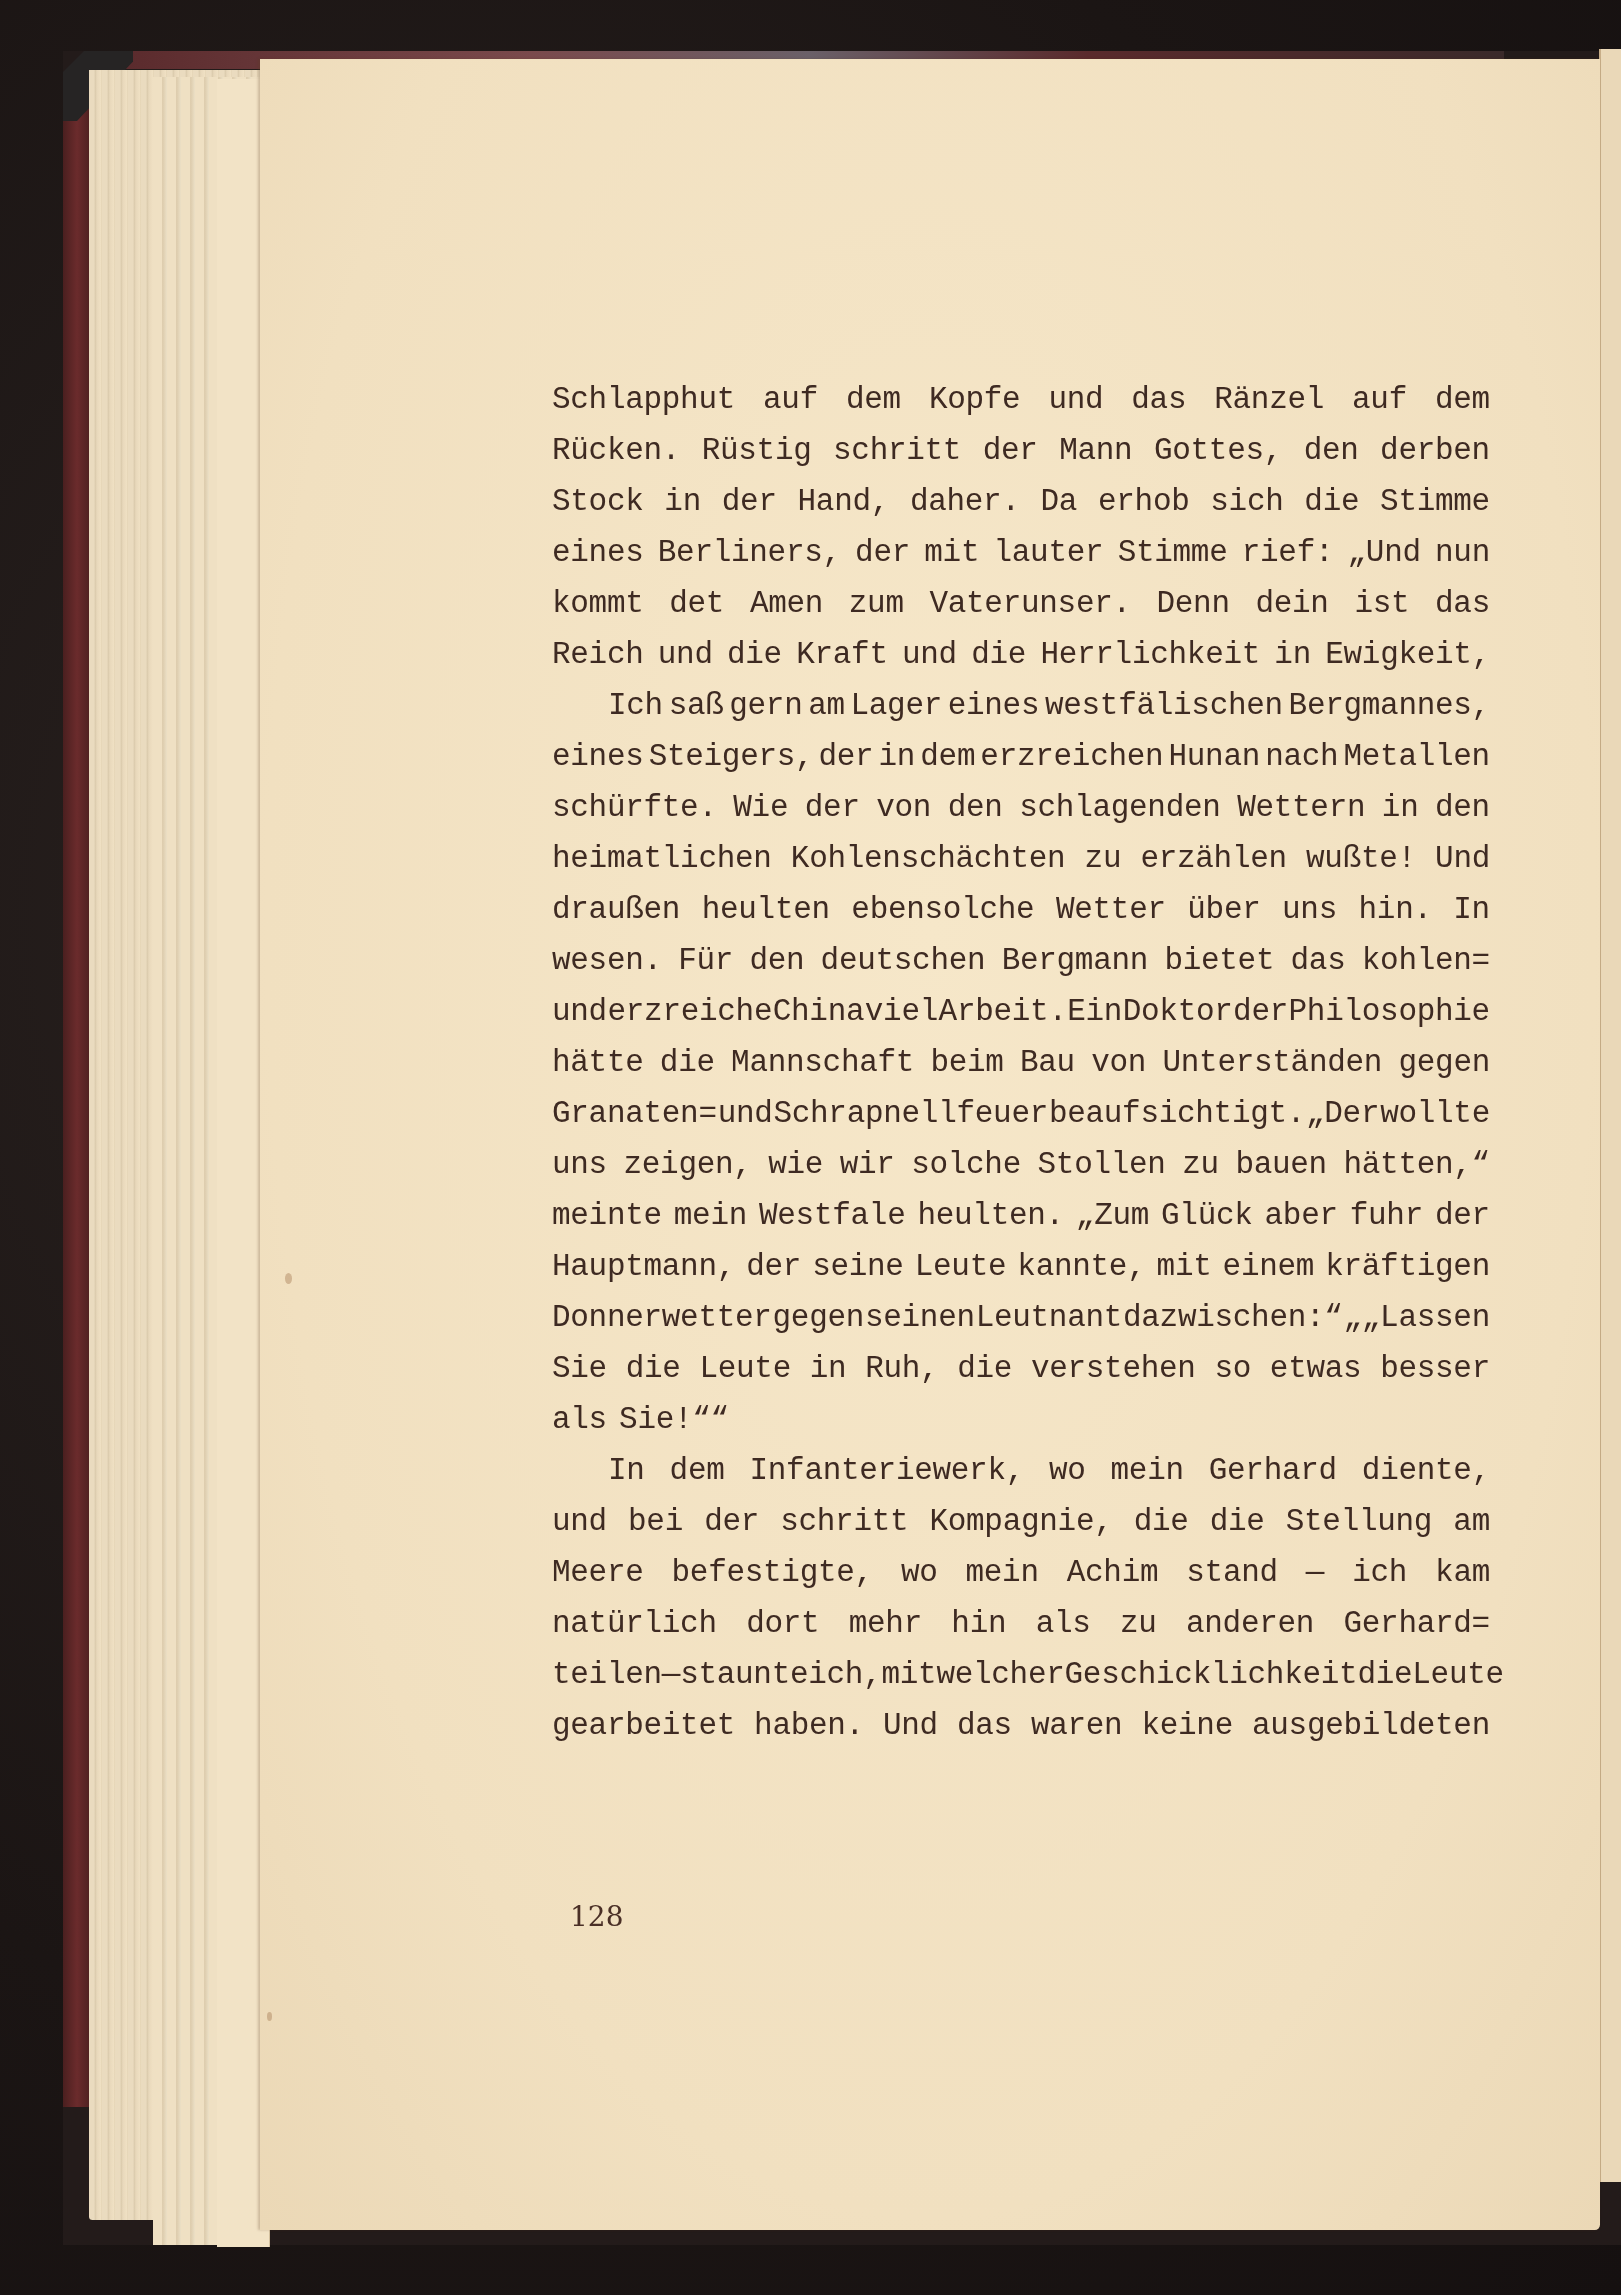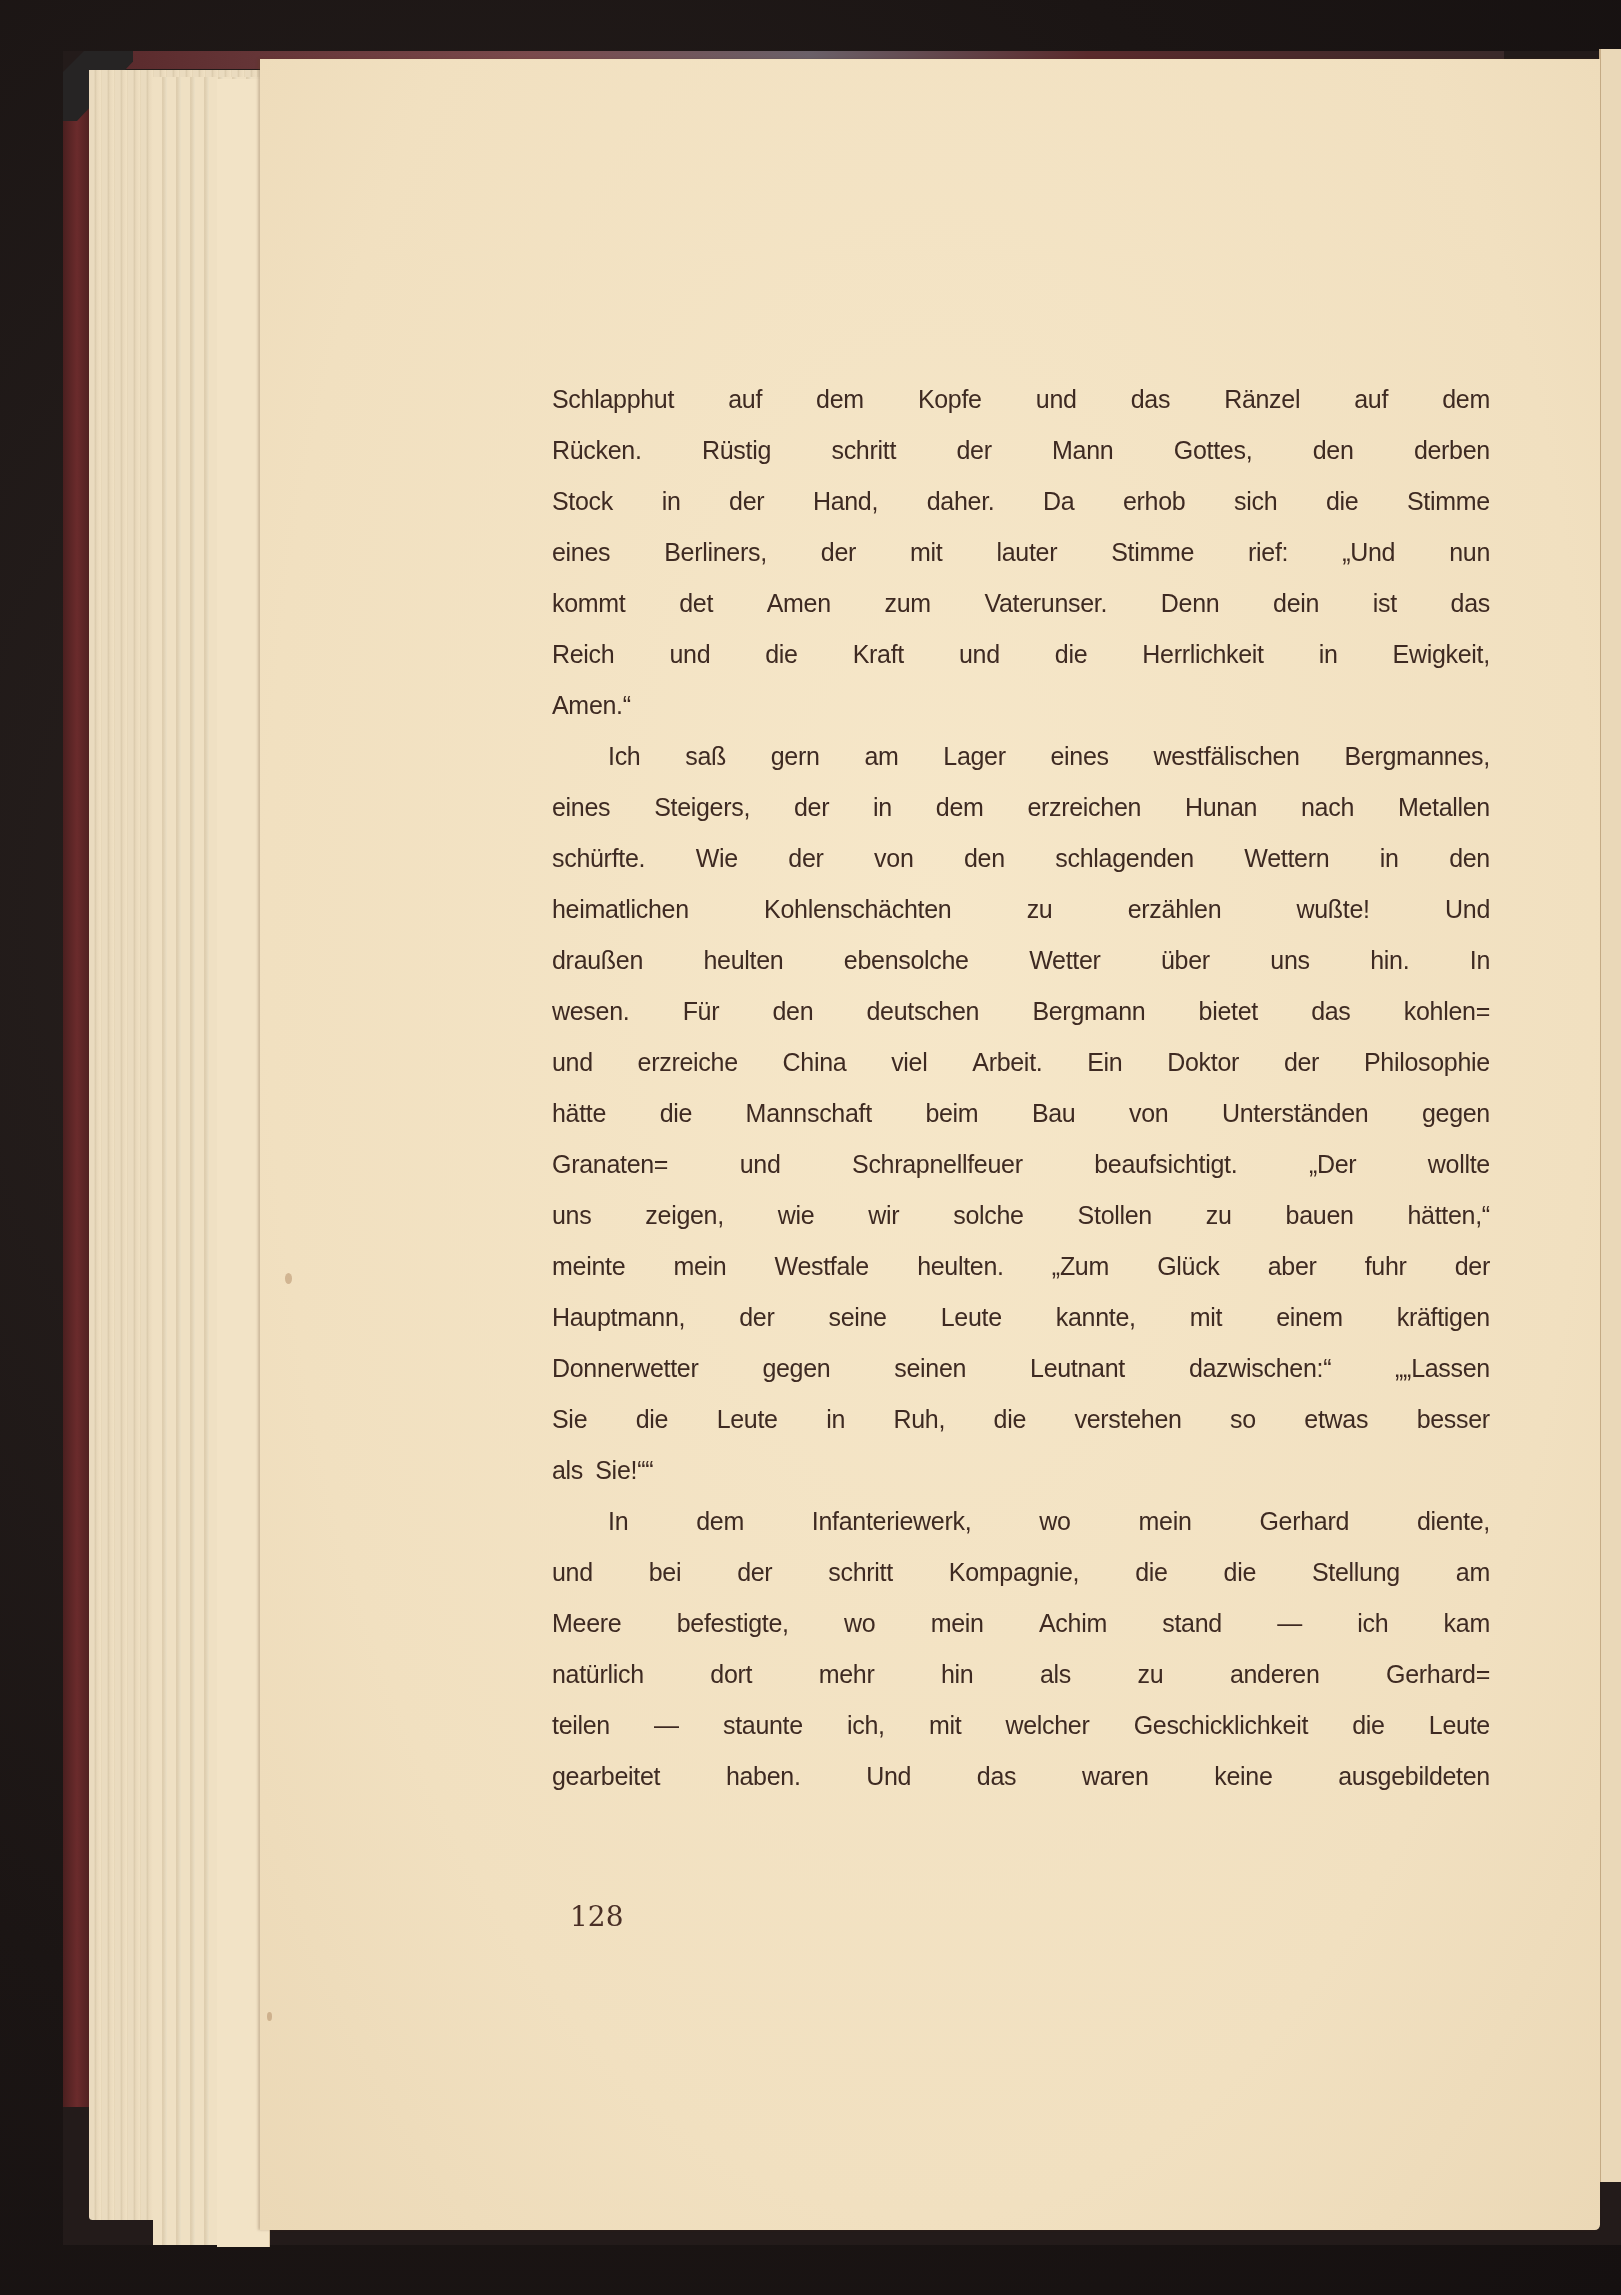--- a/index.html
+++ b/index.html
@@ -114,22 +114,22 @@
       position: absolute;
       left: 552px;
       top: 374px;
       width: 938px;
     }
     .line {
       display: flex;
       justify-content: space-between;
       height: 51px;
       line-height: 51px;
-      font-family: Liberation Sans, sans-serif;
-      font-size: 25px;
+      font-family: Liberation Mono, monospace;
+      font-size: 31px;
       color: #3e2a22;
       letter-spacing: -0.3px;
       white-space: nowrap;
     }
     .line.last {
       justify-content: flex-start;
     }
     .line.indent {
       padding-left: 56px;
     }
@@ -232,23 +232,20 @@
       <span class="word">Reich</span>
       <span class="word">und</span>
       <span class="word">die</span>
       <span class="word">Kraft</span>
       <span class="word">und</span>
       <span class="word">die</span>
       <span class="word">Herrlichkeit</span>
       <span class="word">in</span>
       <span class="word">Ewigkeit,</span>
     </div>
-    <div class="line last">
-      <span class="word">Amen.“</span>
-    </div>
     <div class="line indent">
       <span class="word">Ich</span>
       <span class="word">saß</span>
       <span class="word">gern</span>
       <span class="word">am</span>
       <span class="word">Lager</span>
       <span class="word">eines</span>
       <span class="word">westfälischen</span>
       <span class="word">Bergmannes,</span>
     </div>

